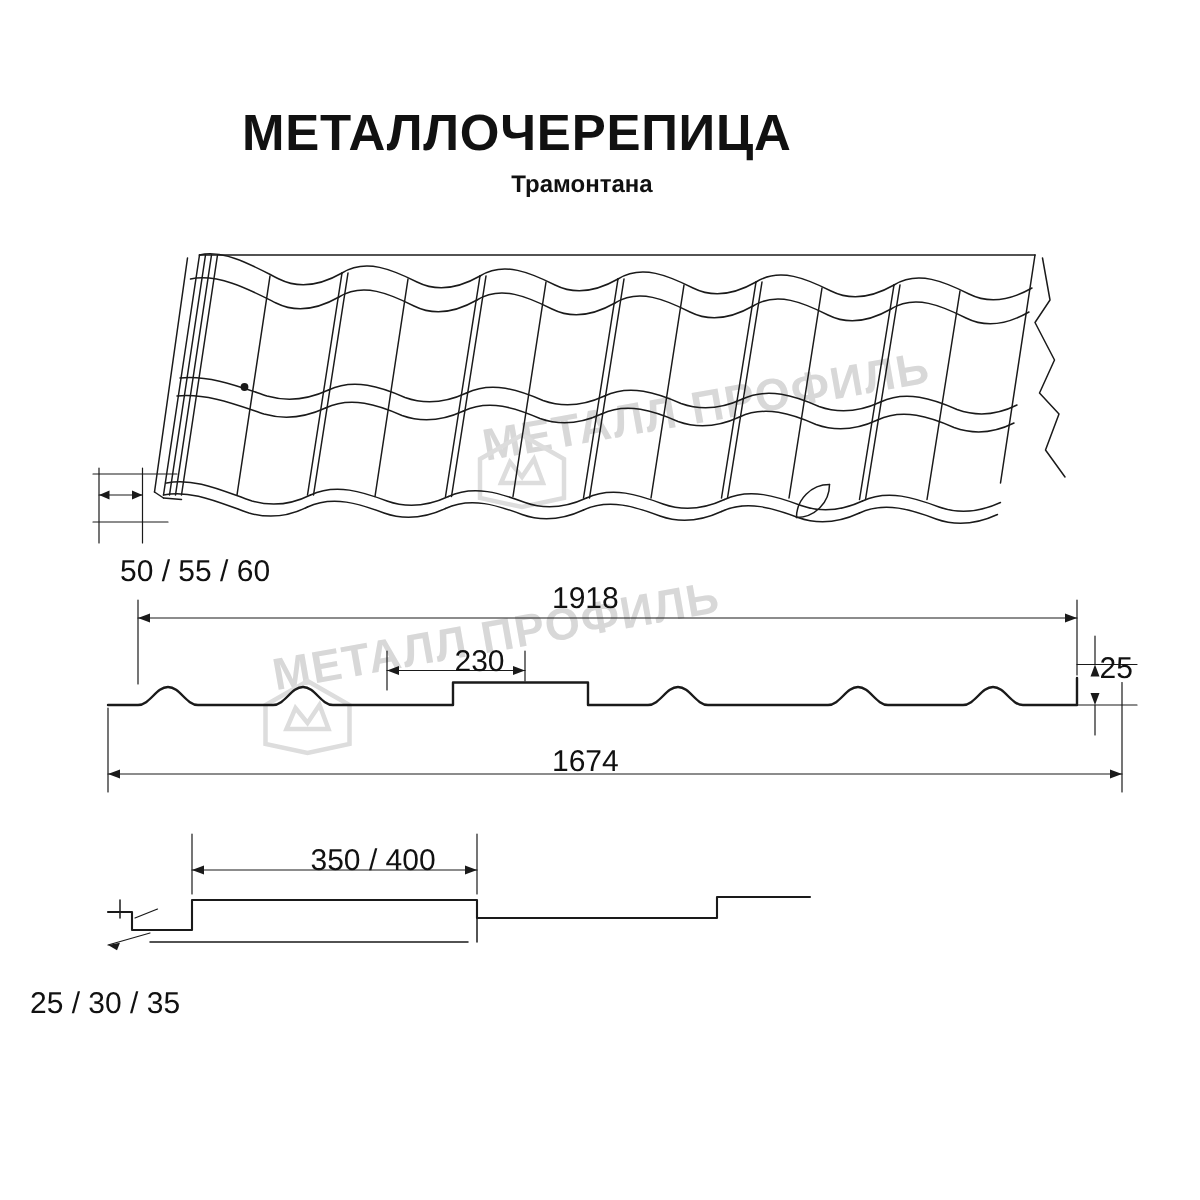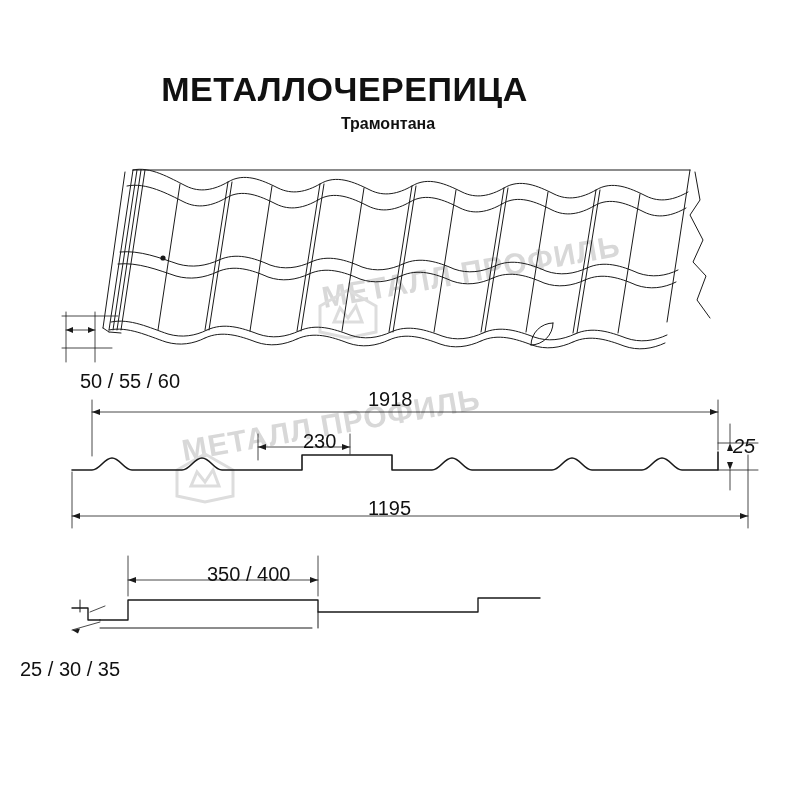--- a/index.html
+++ b/index.html
@@ -44,21 +44,21 @@
   }
   .dim-label {
     position: absolute;
     font-size: 20px;
     color: #111111;
     white-space: nowrap;
   }
   .dim-50 { left: 80px;  top: 370px; }
   .dim-1155 { left: 368px; top: 388px; }
   .dim-230 { left: 303px; top: 430px; }
-  .dim-25-right { left: 733px; top: 435px; font-style: italic; }
+  .dim-25-right { left: 733px; top: 435px; }
   .dim-1195 { left: 368px; top: 497px; }
   .dim-350 { left: 163px; top: 563px; margin-left: 44px; }
   .dim-253035 { left: 20px; top: 658px; }
 
   .wm {
     position: absolute;
     font-family: "Liberation Sans", sans-serif;
     font-weight: bold;
     color: #d8d8d8;
     white-space: nowrap;
@@ -283,15 +283,15 @@
       <path d="M72,630 l8,-1.5 -2,5 z" fill="#1a1a1a" stroke="none"></path>
       <path d="M90,612 L105,606" stroke-width="0.8"></path>
     </g>
   </g>
 </svg>
 
 <div class="dim-label dim-50">50 / 55 / 60</div>
 <div class="dim-label dim-1155">1918</div>
 <div class="dim-label dim-230">230</div>
 <div class="dim-label dim-25-right">25</div>
-<div class="dim-label dim-1195">1195</div>
+<div class="dim-label dim-1195">1674</div>
 <div class="dim-label dim-350">350 / 400</div>
 <div class="dim-label dim-253035">25 / 30 / 35</div>
 
 </body></html>

